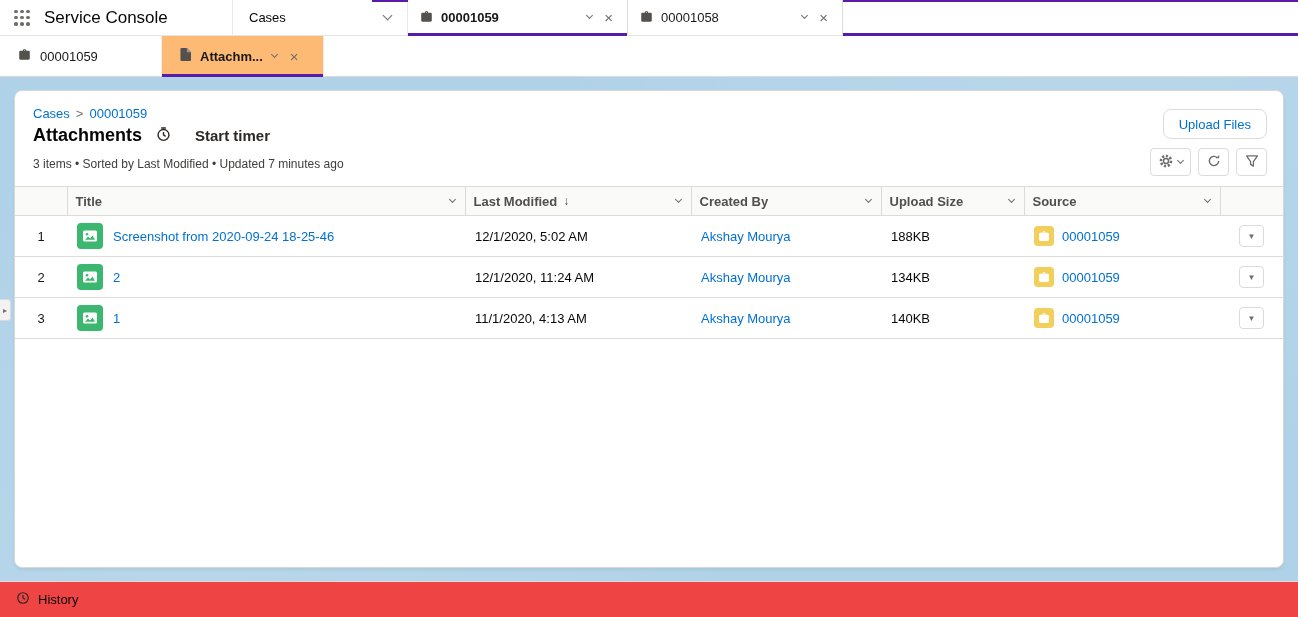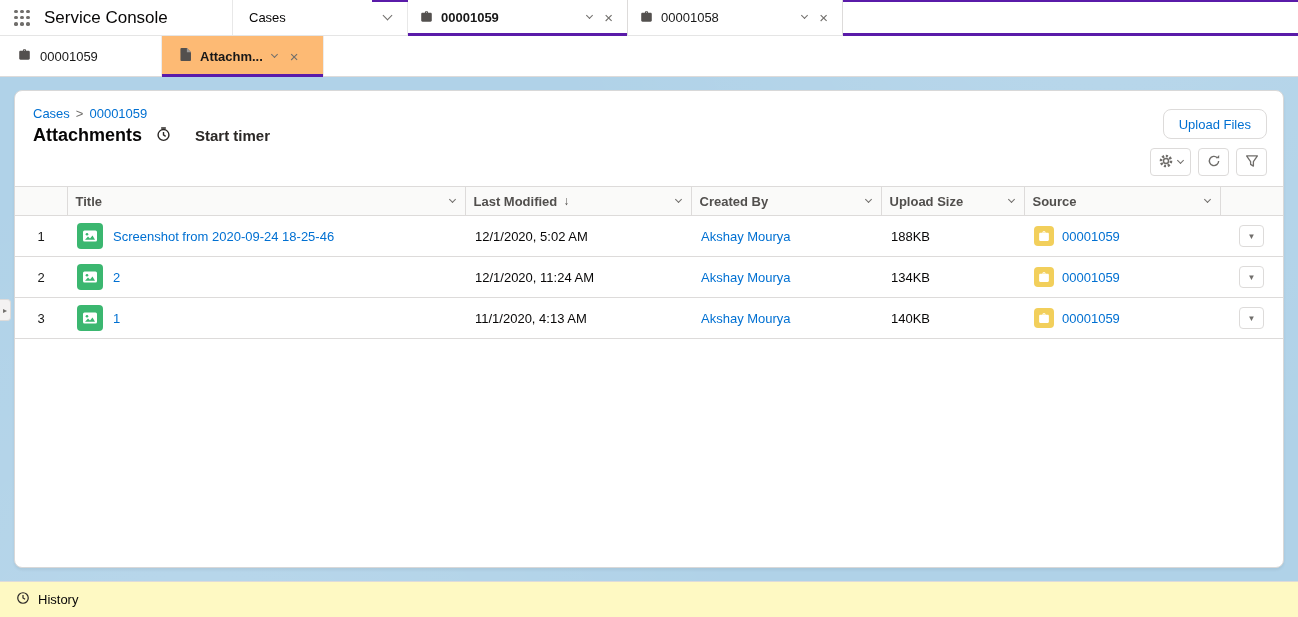--- a/index.html
+++ b/index.html
@@ -73,21 +73,21 @@
   .hlabel{display:flex;align-items:center;gap:6px;}
   .sort-arrow{font-weight:700;color:#514f4d;font-size:12px;}
   td{border-bottom:1px solid var(--border);height:41px;padding:0 10px;vertical-align:middle;}
   .num-cell{text-align:center;color:#181818;}
   .cell-flex{display:flex;align-items:center;gap:10px;}
   .file-icon{width:26px;height:26px;border-radius:4px;background:#3bb770;display:flex;align-items:center;justify-content:center;flex:0 0 auto;}
   .case-icon{width:20px;height:20px;border-radius:4px;background:#f2cf5b;display:flex;align-items:center;justify-content:center;flex:0 0 auto;}
   .row-action-btn{width:25px;height:22px;border:1px solid var(--border);border-radius:4px;background:#fff;color:#706e6b;font-size:8px;display:flex;align-items:center;justify-content:center;margin:0 auto;cursor:pointer;}
 
   
-  .footer{height:36px;border-top:1px solid var(--border);background:#fef9c3;display:flex;align-items:center;gap:8px;padding-left:16px;}
+  .footer{height:36px;border-top:1px solid var(--border);background:#ef4444;display:flex;align-items:center;gap:8px;padding-left:16px;}
   .footer .label{font-size:13px;color:var(--dark);}
 </style>
 </head>
 <body>
 
 <div class="header">
   <span class="brand-top"></span>
   <span class="brand-bottom"></span>
 
   <div class="header-left">
@@ -174,20 +174,21 @@
             <span>
               <svg width="15" height="15" viewBox="0 0 16 16">
                   <circle cx="8" cy="8.5" r="5.8" fill="none" stroke="#2b2826" stroke-width="1.5"></circle>
                   <path d="M8 5.3v3.2l2.3 1.4" fill="none" stroke="#2b2826" stroke-width="1.5"></path>
                   <path d="M5.5 1h5" stroke="#2b2826" stroke-width="1.5"></path>
                 </svg>
             </span>
             <span>Start timer</span>
           </span>
         </div>
+        <div class="meta">3 items • Sorted by Last Modified • Updated 7 minutes ago</div>
       </div>
 
       <div class="ch-right">
         <button class="btn-upload">Upload Files</button>
         <div class="icon-group">
           <button class="icon-btn">
             <span>
               <svg width="16" height="16" viewBox="0 0 16 16">
                   <circle cx="8" cy="8" r="5" fill="none" stroke="#706e6b" stroke-width="2.6" stroke-dasharray="2.1 1.7"></circle>
                   <circle cx="8" cy="8" r="2.5" fill="none" stroke="#706e6b" stroke-width="1.4"></circle>

